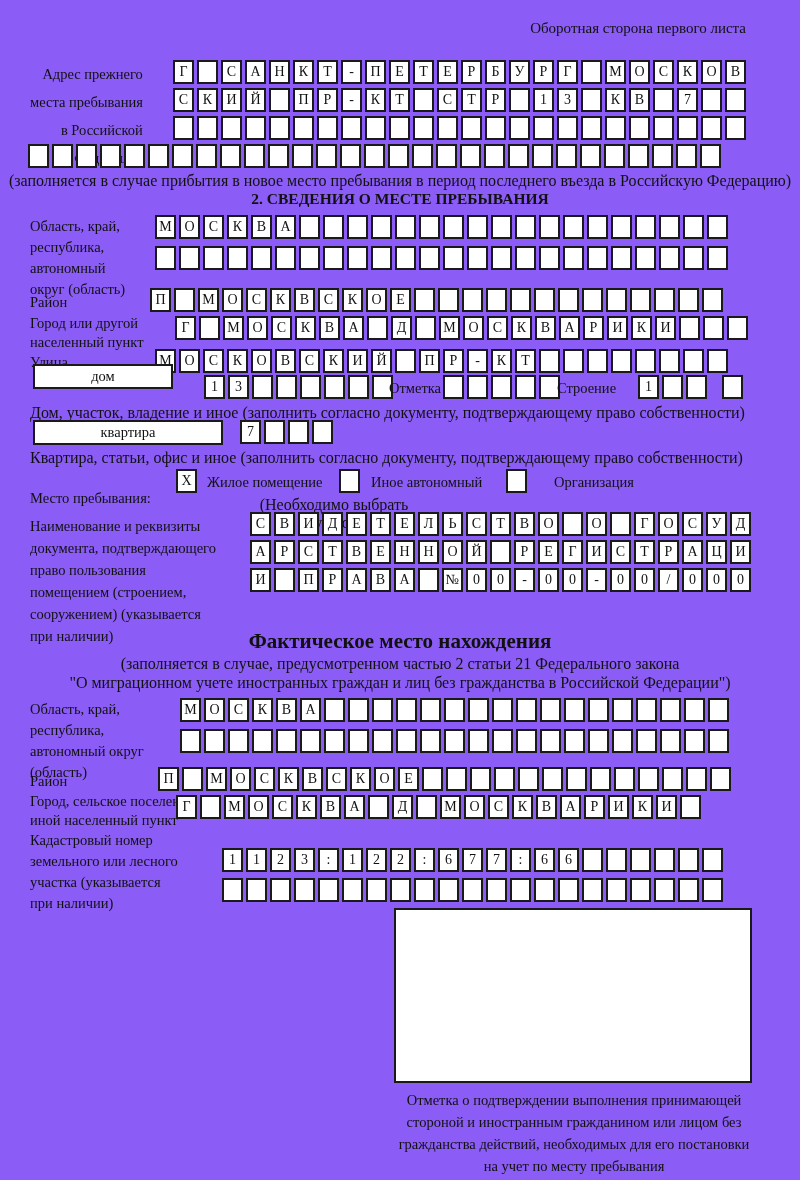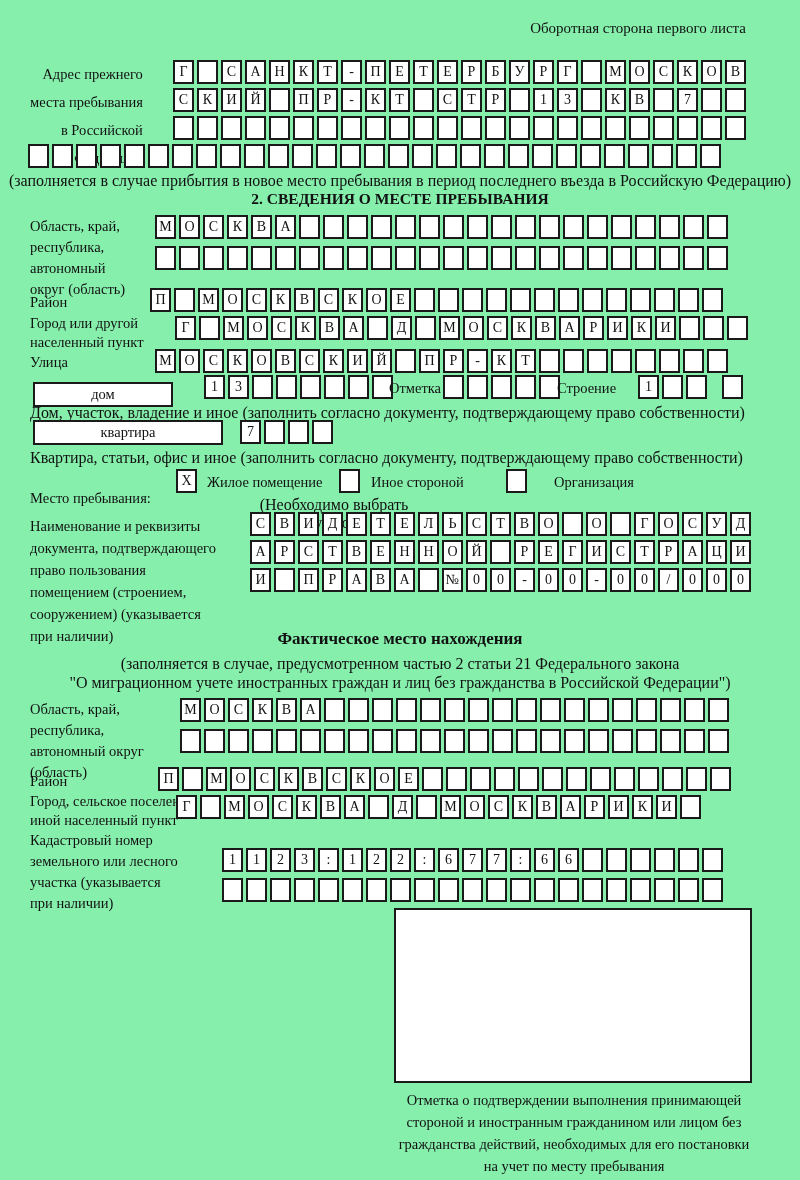--- a/index.html
+++ b/index.html
@@ -1,17 +1,17 @@
 <!DOCTYPE html>
 <html><head>
 <meta charset="utf-8">
 <style>
   html,body{margin:0;padding:0;background:#fff;}
   #page{
-    position:relative;width:800px;height:1180px;background:#86efac;
+    position:relative;width:800px;height:1180px;background:#8b5cf6;
     font-family:"Liberation Serif", serif;color:#111;overflow:hidden;
   }
   .abs{position:absolute;}
   .lbl{position:absolute;font-size:14.5px;line-height:21px;white-space:pre-line;}
   .lbl.lh28{line-height:28px;}
   .lbl.lh19{line-height:19px;}
   .lbl.lh22{line-height:22px;}
   .boxrow{position:absolute;display:flex;gap:3px;}
   .cb{
     flex:0 0 auto;width:21px;height:24px;border:2px solid #1a1a1a;box-sizing:border-box;
@@ -287,21 +287,21 @@
       <div class="cb"></div>
       <div class="cb"></div>
       <div class="cb"></div>
       <div class="cb"></div>
       <div class="cb"></div>
       <div class="cb"></div>
       <div class="cb"></div>
       <div class="cb"></div>
     </div>
 
-  <div class="widebox" style="left:33px;top:382px;width:140px;">дом</div>
+  <div class="widebox" style="left:33px;top:364px;width:140px;">дом</div>
   <div class="boxrow" style="left:204px;top:375px;">
       <div class="cb">1</div>
       <div class="cb">3</div>
       <div class="cb"></div>
       <div class="cb"></div>
       <div class="cb"></div>
       <div class="cb"></div>
       <div class="cb"></div>
       <div class="cb"></div>
     </div>
@@ -330,21 +330,21 @@
       <div class="cb"></div>
       <div class="cb"></div>
       <div class="cb"></div>
     </div>
   <div class="note" style="left:30px;top:449px;">Квартира, статьи, офис и иное (заполнить согласно документу, подтверждающему право собственности)</div>
 
   <div class="lbl" style="left:30px;top:488px;">Место пребывания:</div>
   <div class="cb abs" style="left:176px;top:469px;">X</div>
   <div class="lbl" style="left:207px;top:472px;">Жилое помещение</div>
   <div class="cb abs" style="left:339px;top:469px;"></div>
-  <div class="lbl" style="left:371px;top:472px;">Иное стороной</div>
+  <div class="lbl" style="left:371px;top:472px;">Иное автономный</div>
   <div class="cb abs" style="left:506px;top:469px;"></div>
   <div class="lbl" style="left:554px;top:472px;">Организация</div>
   <div class="note center" style="left:234px;top:496px;width:200px;">(Необходимо выбрать нужное)</div>
 
   <div class="lbl lh22" style="left:30px;top:515px;">Наименование и реквизиты
 документа, подтверждающего
 право пользования
 помещением (строением,
 сооружением) (указывается
 при наличии)</div>
@@ -411,21 +411,21 @@
       <div class="cb">0</div>
       <div class="cb">-</div>
       <div class="cb">0</div>
       <div class="cb">0</div>
       <div class="cb">/</div>
       <div class="cb">0</div>
       <div class="cb">0</div>
       <div class="cb">0</div>
     </div>
 
-  <div class="title" style="top:629px;font-size:17px;">Фактическое место нахождения</div>
+  <div class="title" style="top:629px;font-size:21px;">Фактическое место нахождения</div>
   <div class="note center pre" style="left:60px;top:654px;width:680px;line-height:19px;">(заполняется в случае, предусмотренном частью 2 статьи 21 Федерального закона
 "О миграционном учете иностранных граждан и лиц без гражданства в Российской Федерации")</div>
 
   <div class="lbl" style="left:30px;top:699px;">Область, край,
 республика,
 автономный округ
 (область)</div>
   <div class="boxrow" style="left:180px;top:698px;">
       <div class="cb">М</div>
       <div class="cb">О</div>

